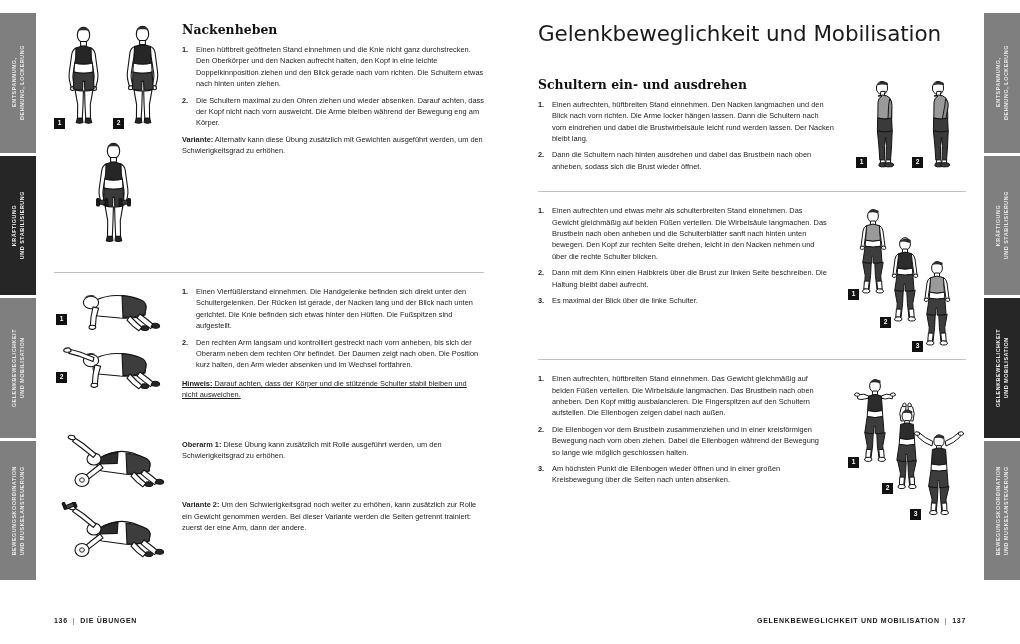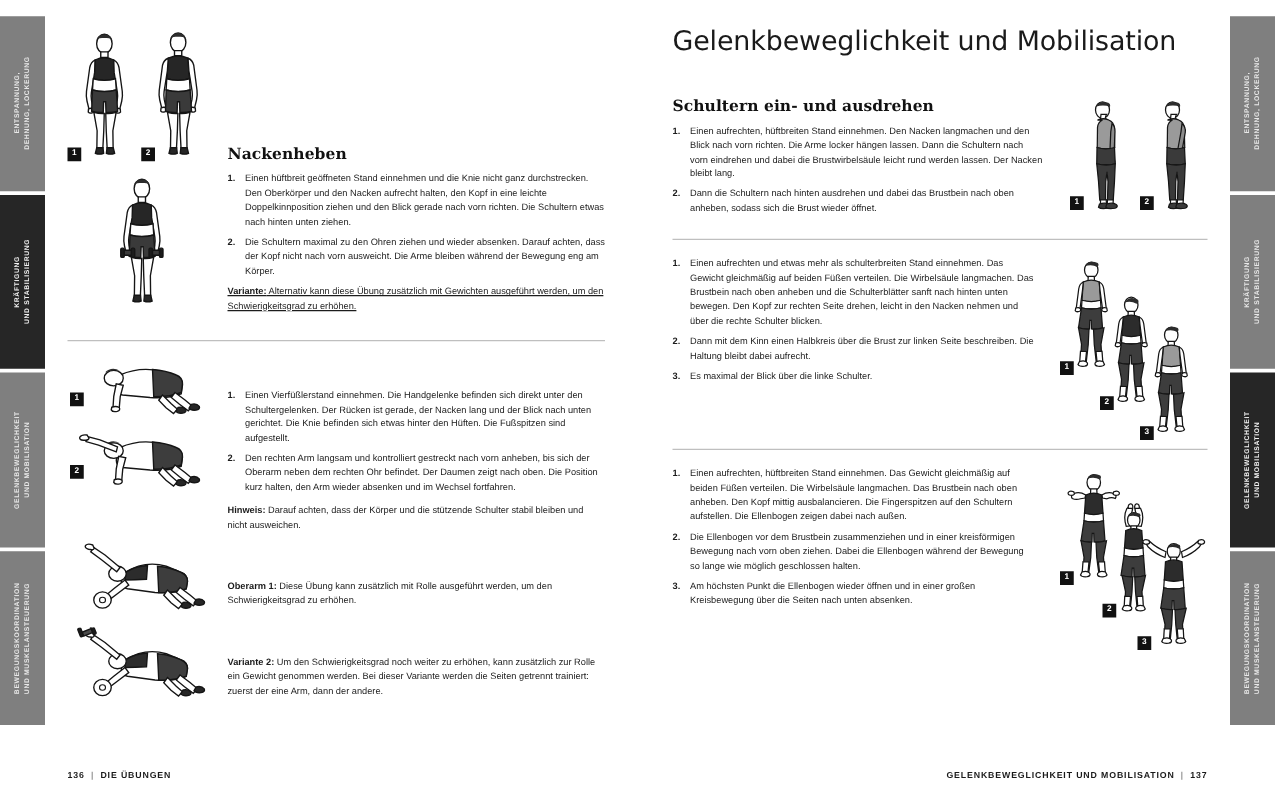--- a/index.html
+++ b/index.html
@@ -126,21 +126,21 @@
     border-top: 1px solid #bfbfbf;
     margin: 12px 0 13px 0;
   }
 
   
   .exercise { display: flex; gap: 10px; }
   .ex-figures { flex: 0 0 auto; position: relative; }
   .ex-body { flex: 1 1 auto; min-width: 0; }
 
   
-  .page.left .exercise { flex-direction: row; align-items: flex-end; }
+  .page.left .exercise { flex-direction: row; }
   
   .page.right .exercise { flex-direction: row; }
   .page.right .ex-figures { order: 2; }
   .page.right .ex-body { order: 1; }
 
   
   .badge {
     position: absolute;
     width: 11px;
     height: 11px;
@@ -295,21 +295,21 @@
           <ol class="steps">
             <li class="step">
               <span class="step-num">1.</span>
               <span class="step-text">Einen hüftbreit geöffneten Stand einnehmen und die Knie nicht ganz durchstrecken. Den Oberkörper und den Nacken aufrecht halten, den Kopf in eine leichte Doppelkinnposition ziehen und den Blick gerade nach vorn richten. Die Schultern etwas nach hinten unten ziehen.</span>
             </li>
             <li class="step">
               <span class="step-num">2.</span>
               <span class="step-text">Die Schultern maximal zu den Ohren ziehen und wieder absenken. Darauf achten, dass der Kopf nicht nach vorn ausweicht. Die Arme bleiben während der Bewegung eng am Körper.</span>
             </li>
           </ol>
-          <p class="note" style="text-decoration:underline;">
+          <p class="note" style="">
             <b>Variante:</b><span> Alternativ kann diese Übung zusätzlich mit Gewichten ausgeführt werden, um den Schwierigkeitsgrad zu erhöhen.</span>
           </p>
         </div>
       </div>
 
       <hr class="divider" style="margin-top:22px;">
 
       <div class="exercise">
         <div class="ex-figures" style="width:118px;">
 
@@ -418,21 +418,21 @@
           <ol class="steps">
             <li class="step">
               <span class="step-num">1.</span>
               <span class="step-text">Einen Vierfüßlerstand einnehmen. Die Handgelenke befinden sich direkt unter den Schultergelenken. Der Rücken ist gerade, der Nacken lang und der Blick nach unten gerichtet. Die Knie befinden sich etwas hinter den Hüften. Die Fußspitzen sind aufgestellt.</span>
             </li>
             <li class="step">
               <span class="step-num">2.</span>
               <span class="step-text">Den rechten Arm langsam und kontrolliert gestreckt nach vorn anheben, bis sich der Oberarm neben dem rechten Ohr befindet. Der Daumen zeigt nach oben. Die Position kurz halten, den Arm wieder absenken und im Wechsel fortfahren.</span>
             </li>
           </ol>
-          <p class="note" style="margin-top:7px;">
+          <p class="note" style="margin-top:7px;text-decoration:underline;">
             <b>Hinweis:</b><span> Darauf achten, dass der Körper und die stützende Schulter stabil bleiben und nicht ausweichen.</span>
           </p>
           <p class="note" style="margin-top:38px;">
             <b>Oberarm 1:</b><span> Diese Übung kann zusätzlich mit Rolle ausgeführt werden, um den Schwierigkeitsgrad zu erhöhen.</span>
           </p>
           <p class="note" style="margin-top:38px;">
             <b>Variante 2:</b><span> Um den Schwierigkeitsgrad noch weiter zu erhöhen, kann zusätzlich zur Rolle ein Gewicht genommen werden. Bei dieser Variante werden die Seiten getrennt trainiert: zuerst der eine Arm, dann der andere.</span>
           </p>
         </div>
       </div>

